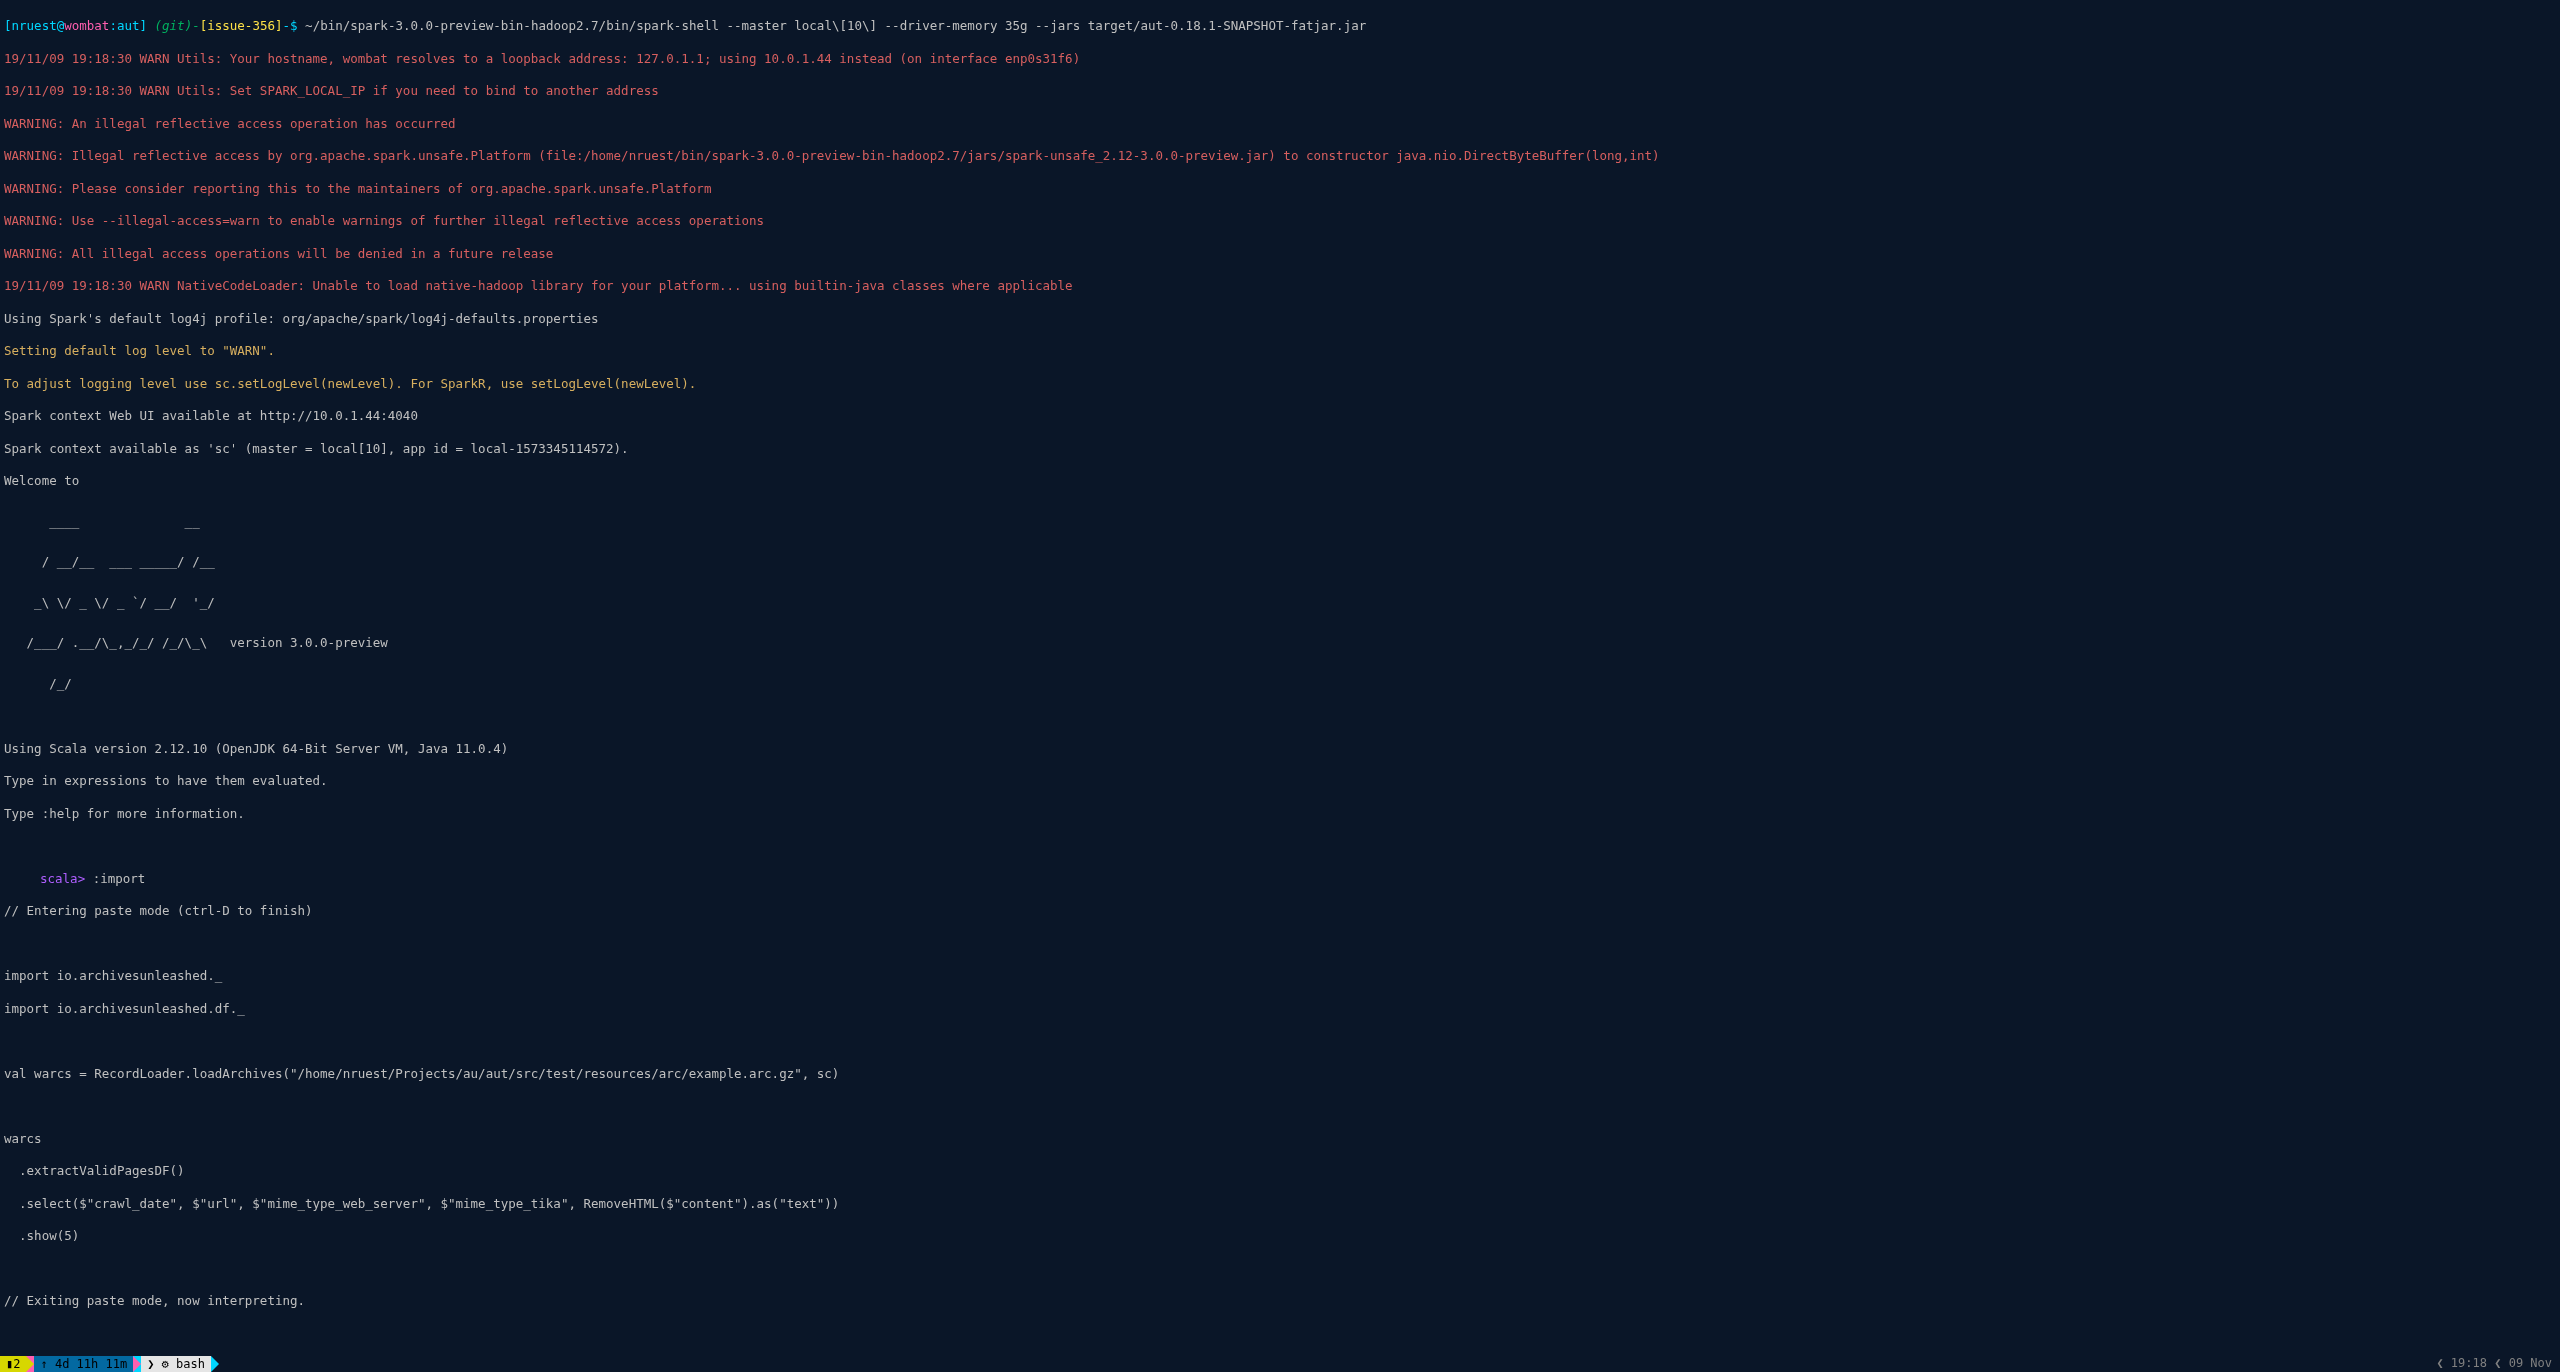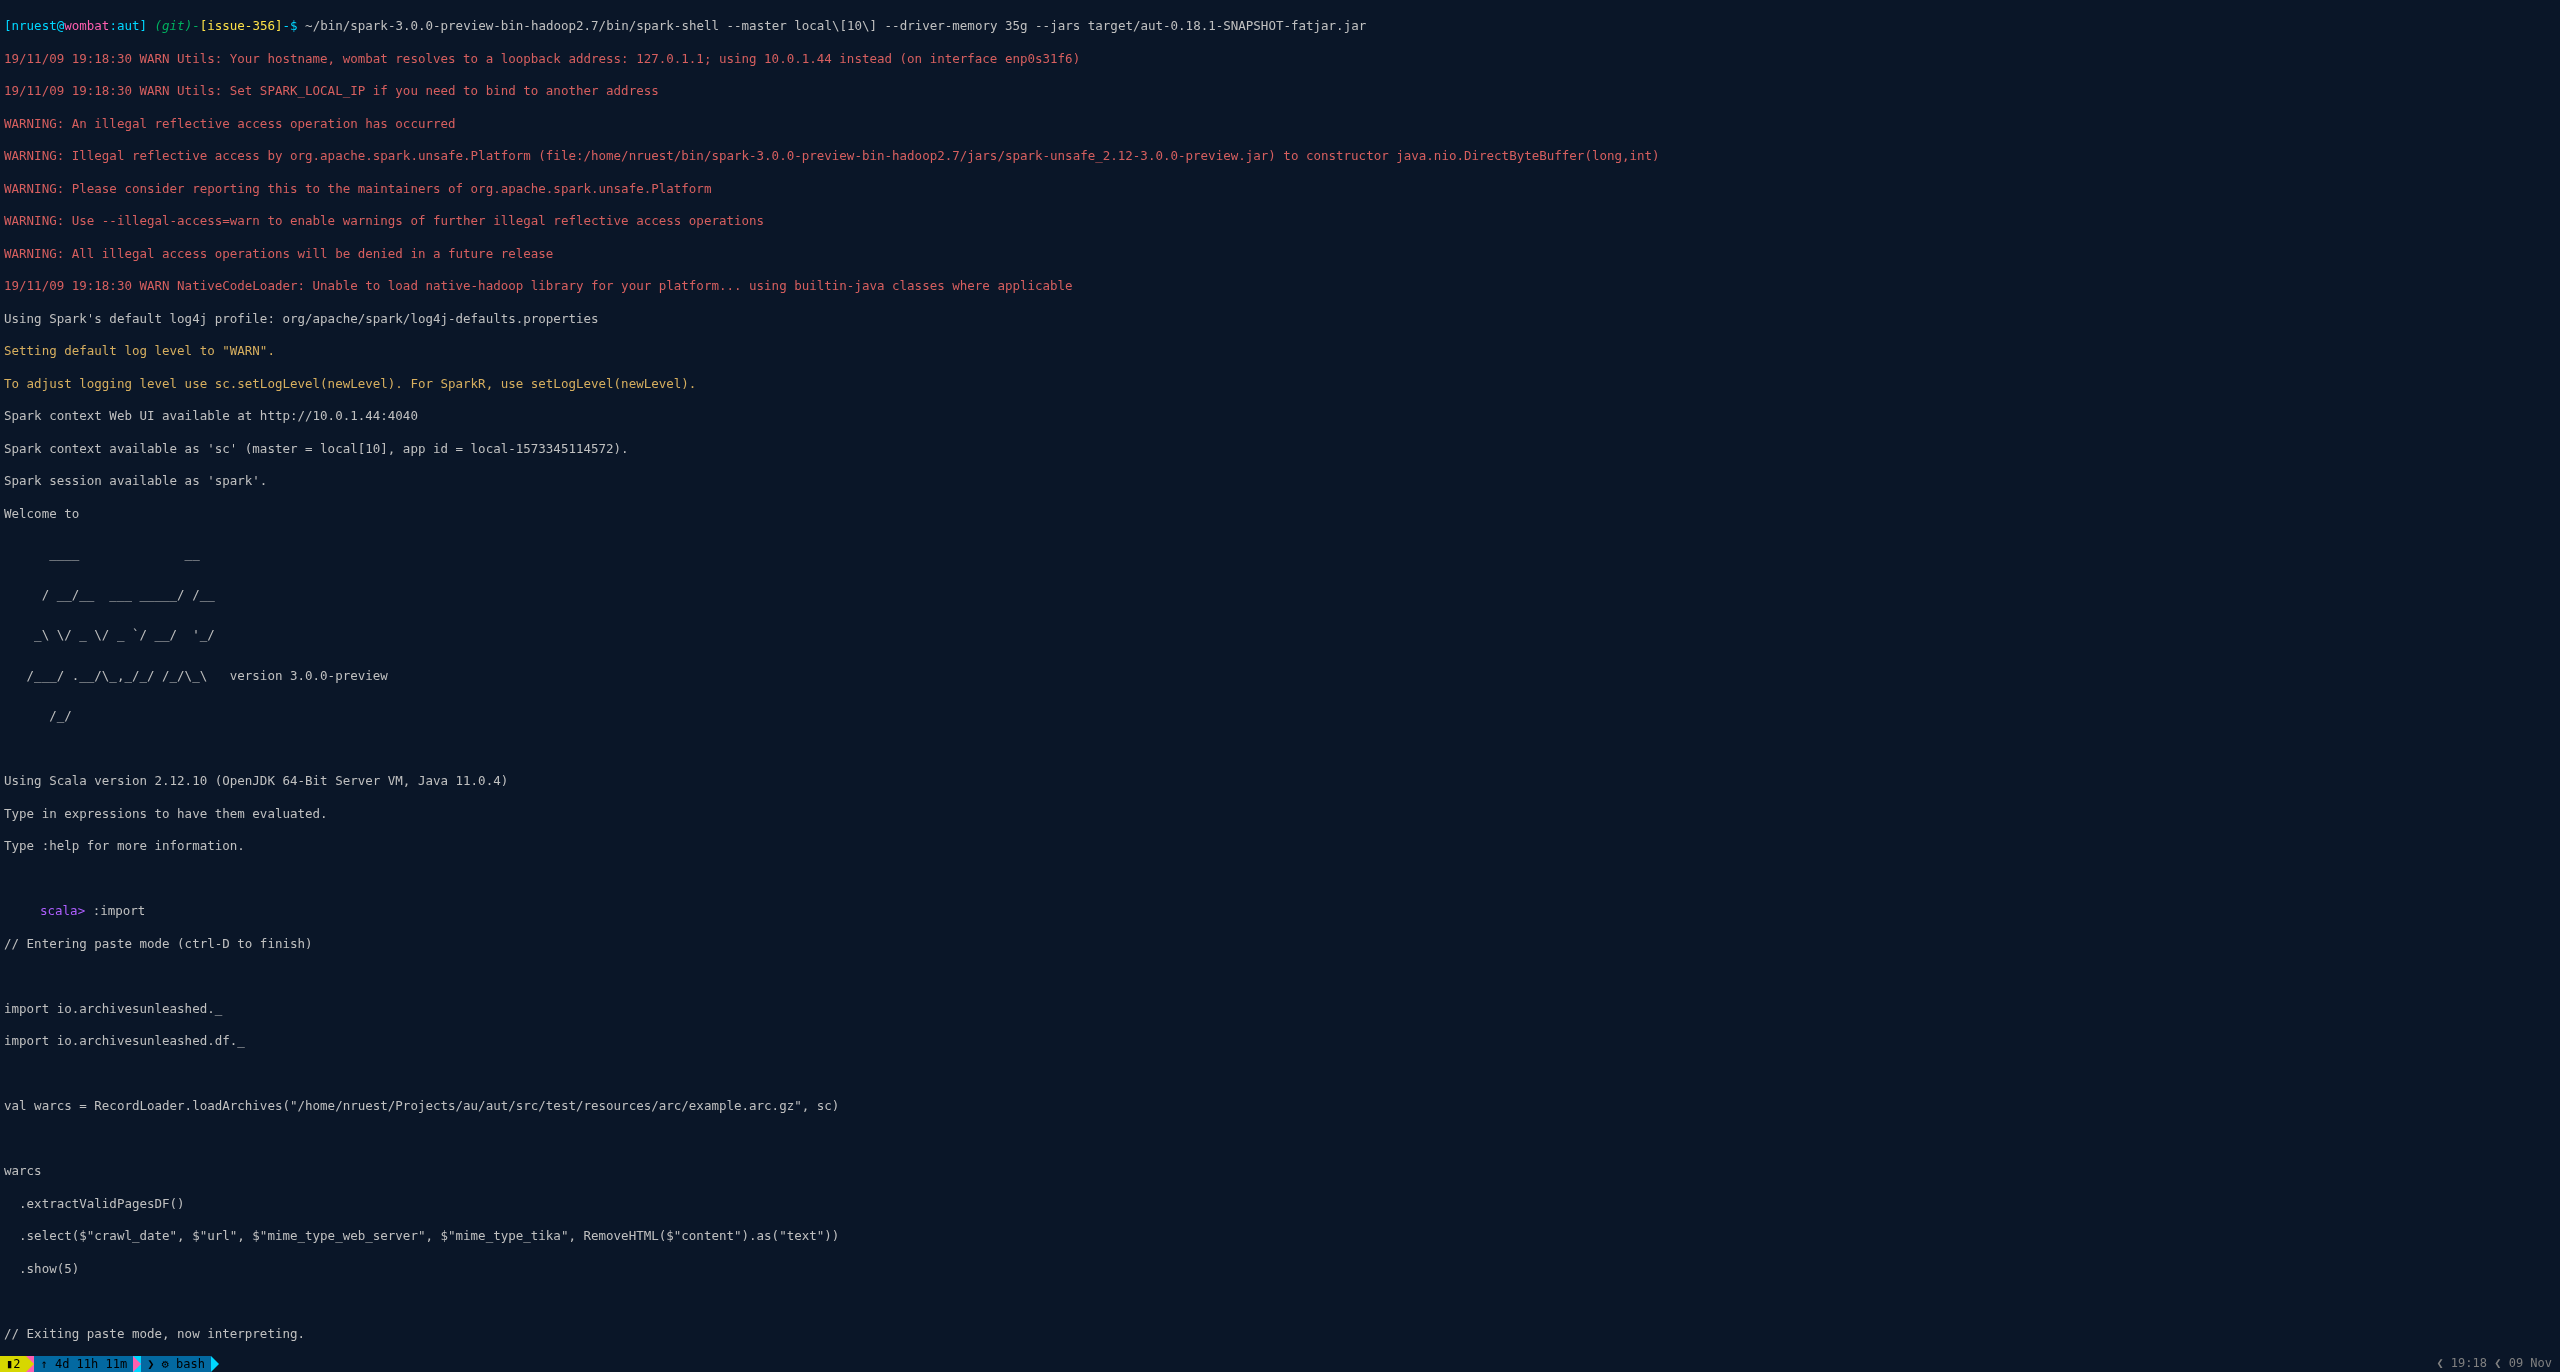--- a/index.html
+++ b/index.html
@@ -40,21 +40,21 @@
     right: 0;
     height: 16px;
     background: #0a1628;
     display: flex;
     align-items: center;
     font-size: 12px;
   }
   .sb-seg { padding: 0 6px; height: 16px; line-height: 16px; display: inline-block; }
   .sb-yellow { background: #d7d700; color: #000; }
   .sb-pink { background: #0369a1; color: #000; }
-  .sb-cyan { background: #0369a1; color: #000; }
+  .sb-cyan { background: #e5e5e5; color: #000; }
   .sb-right { margin-left: auto; color: #808080; padding-right: 8px; }
   .arrow-r { width:0; height:0; border-top:8px solid transparent; border-bottom:8px solid transparent; display:inline-block; vertical-align:top; }
   .ar-yellow { border-left:8px solid #d7d700; background:#ff5faf;}
   .ar-pink { border-left:8px solid #ff5faf; background:#00d7ff;}
   .ar-cyan { border-left:8px solid #00d7ff; }
 </style>
 </head>
 <body>
 
 <div class="terminal">
@@ -65,21 +65,20 @@
 <div class="line warn">WARNING: Illegal reflective access by org.apache.spark.unsafe.Platform (file:/home/nruest/bin/spark-3.0.0-preview-bin-hadoop2.7/jars/spark-unsafe_2.12-3.0.0-preview.jar) to constructor java.nio.DirectByteBuffer(long,int)</div>
 <div class="line warn">WARNING: Please consider reporting this to the maintainers of org.apache.spark.unsafe.Platform</div>
 <div class="line warn">WARNING: Use --illegal-access=warn to enable warnings of further illegal reflective access operations</div>
 <div class="line warn">WARNING: All illegal access operations will be denied in a future release</div>
 <div class="line warn">19/11/09 19:18:30 WARN NativeCodeLoader: Unable to load native-hadoop library for your platform... using builtin-java classes where applicable</div>
 <div class="line white">Using Spark's default log4j profile: org/apache/spark/log4j-defaults.properties</div>
 <div class="line info-yellow">Setting default log level to "WARN".</div>
 <div class="line info-yellow">To adjust logging level use sc.setLogLevel(newLevel). For SparkR, use setLogLevel(newLevel).</div>
 <div class="line white">Spark context Web UI available at http://10.0.1.44:4040</div>
 <div class="line white">Spark context available as 'sc' (master = local[10], app id = local-1573345114572).</div>
-<div class="line white">Spark session available as 'spark'.</div>
 <div class="line white">Welcome to</div>
 <div class="line ascii-art">      ____              __</div>
 <div class="line ascii-art">     / __/__  ___ _____/ /__</div>
 <div class="line ascii-art">    _\ \/ _ \/ _ `/ __/  '_/</div>
 <div class="line ascii-art">   /___/ .__/\_,_/_/ /_/\_\   version 3.0.0-preview</div>
 <div class="line ascii-art">      /_/</div>
 <div class="line">&nbsp;</div>
 <div class="line white">Using Scala version 2.12.10 (OpenJDK 64-Bit Server VM, Java 11.0.4)</div>
 <div class="line white">Type in expressions to have them evaluated.</div>
 <div class="line white">Type :help for more information.</div>

